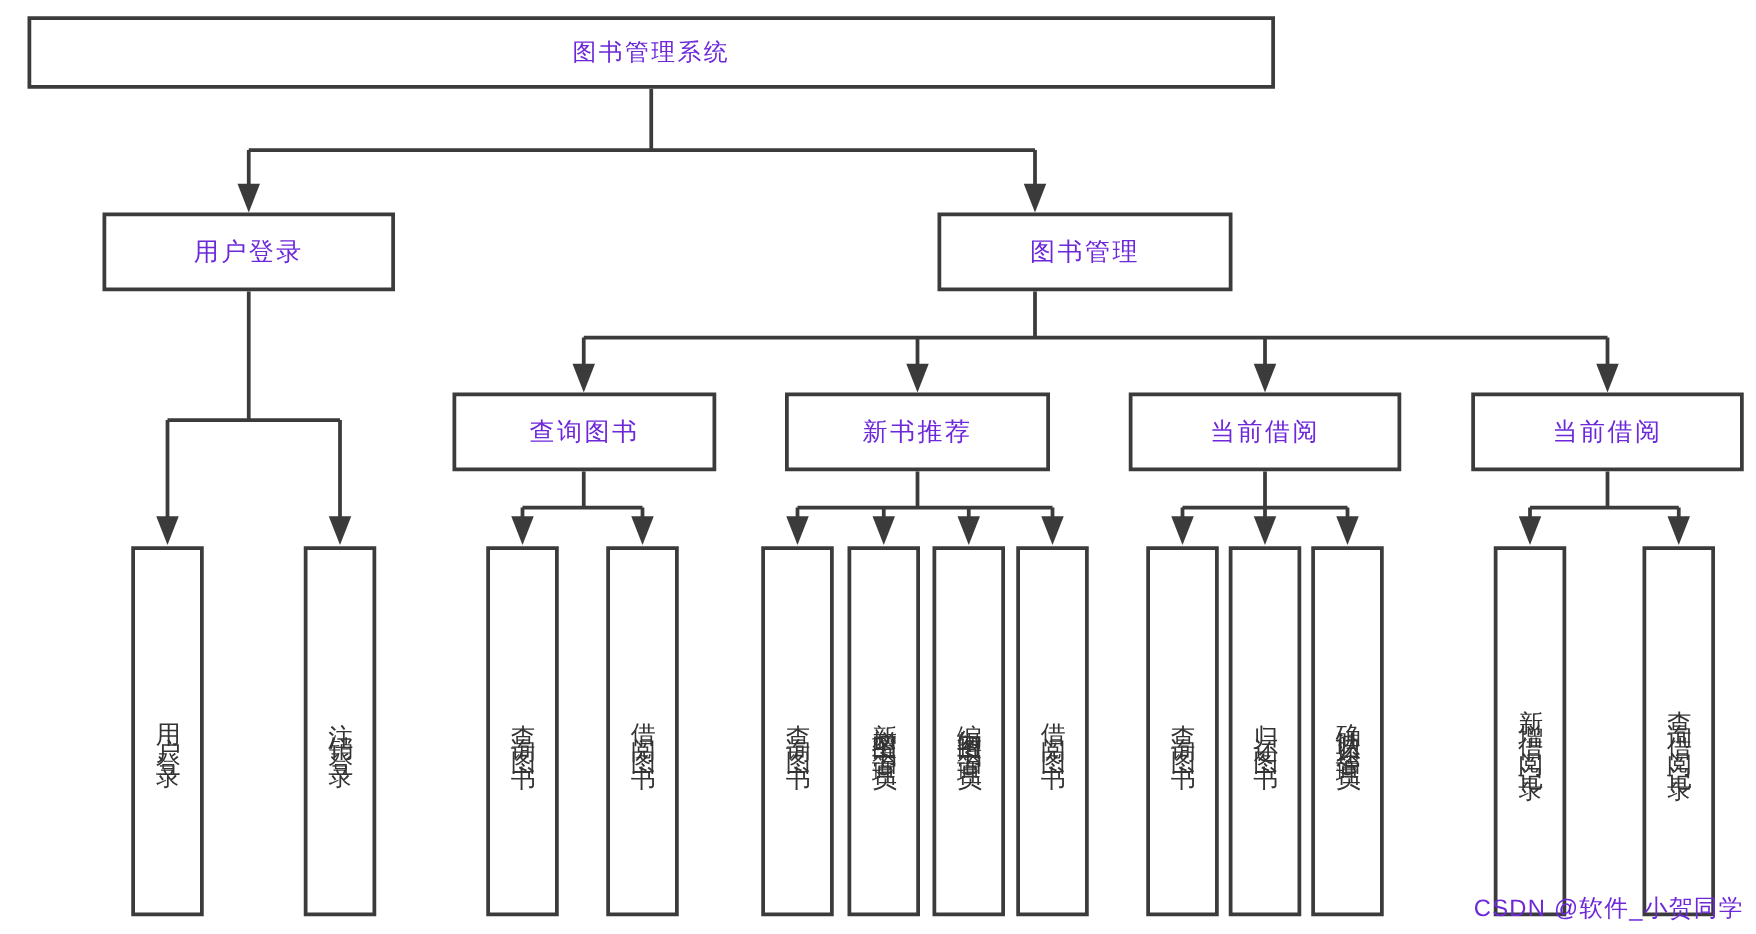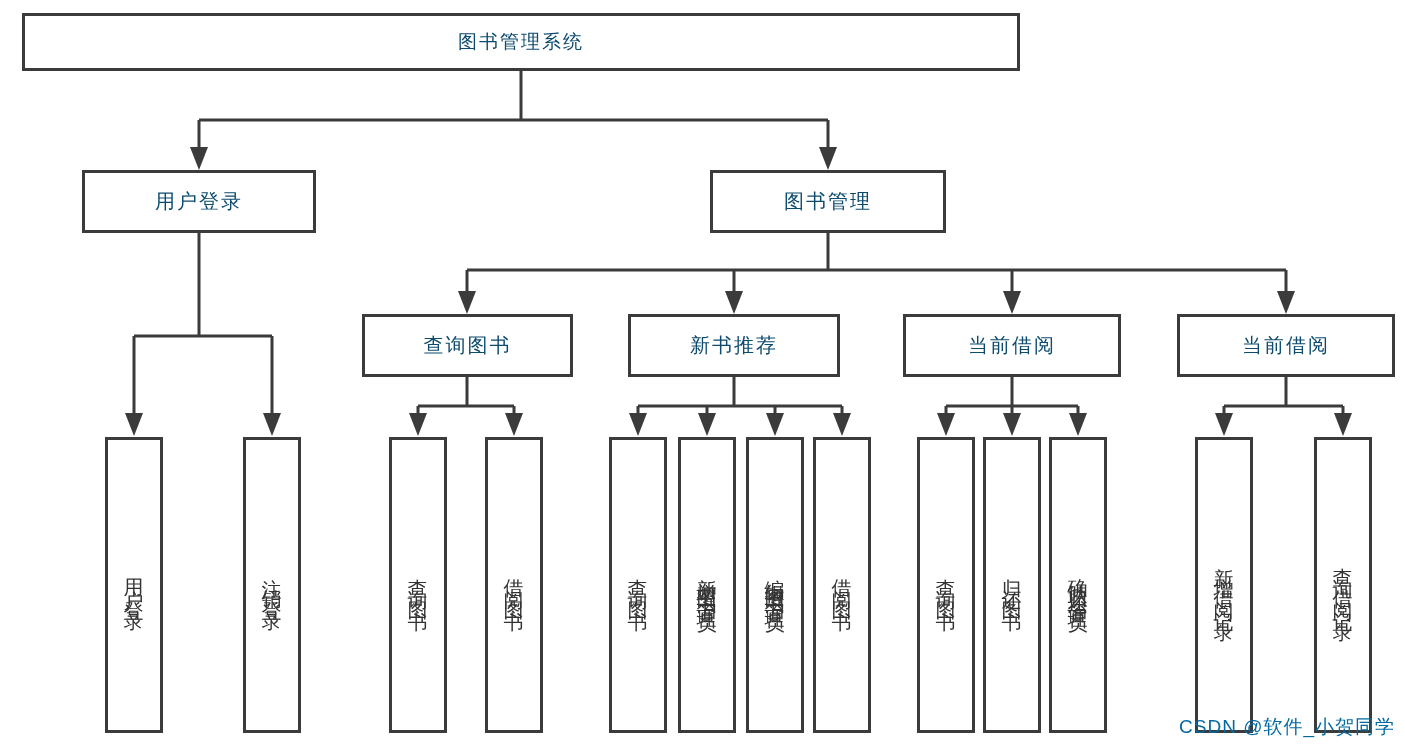--- a/index.html
+++ b/index.html
@@ -23,21 +23,21 @@
   }
   .box {
     position: absolute;
     box-sizing: border-box;
     background: #ffffff;
     border: 3px solid #3b3b3b;
     display: flex;
     align-items: center;
     justify-content: center;
     font-size: 20px;
-    color: #0c4a6e;
+    color: #6d28d9;
     letter-spacing: 2px;
     z-index: 2;
     white-space: nowrap;
   }
   .box.root {
     font-size: 19px;
   }
   .leaf {
     position: absolute;
     box-sizing: border-box;
@@ -57,21 +57,21 @@
     line-height: 1;
   }
   .vtext.long {
     letter-spacing: 5px;
   }
   .watermark {
     position: absolute;
     right: 10px;
     top: 714px;
     font-size: 19px;
-    color: #0369a1;
+    color: #6d28d9;
     letter-spacing: 1px;
     z-index: 3;
     white-space: nowrap;
   }
 </style>
 </head>
 <body>
 
 <div class="canvas">
 
@@ -120,21 +120,21 @@
     </g>
   </svg>
 
   <div class="box root" style="left:22px; top:13px; width:998px; height:58px;">
     <span>图书管理系统</span>
   </div>
 
   <div class="box" style="left:82px; top:170px; width:234px; height:63px;">
     <span>用户登录</span>
   </div>
-  <div class="box" style="left:710px; top:170px; width:236px; height:63px;">
+  <div class="box" style="left:750px; top:170px; width:236px; height:63px;">
     <span>图书管理</span>
   </div>
 
   <div class="box" style="left:362px; top:314px; width:211px; height:63px;">
     <span>查询图书</span>
   </div>
   <div class="box" style="left:628px; top:314px; width:212px; height:63px;">
     <span>新书推荐</span>
   </div>
   <div class="box" style="left:903px; top:314px; width:218px; height:63px;">

